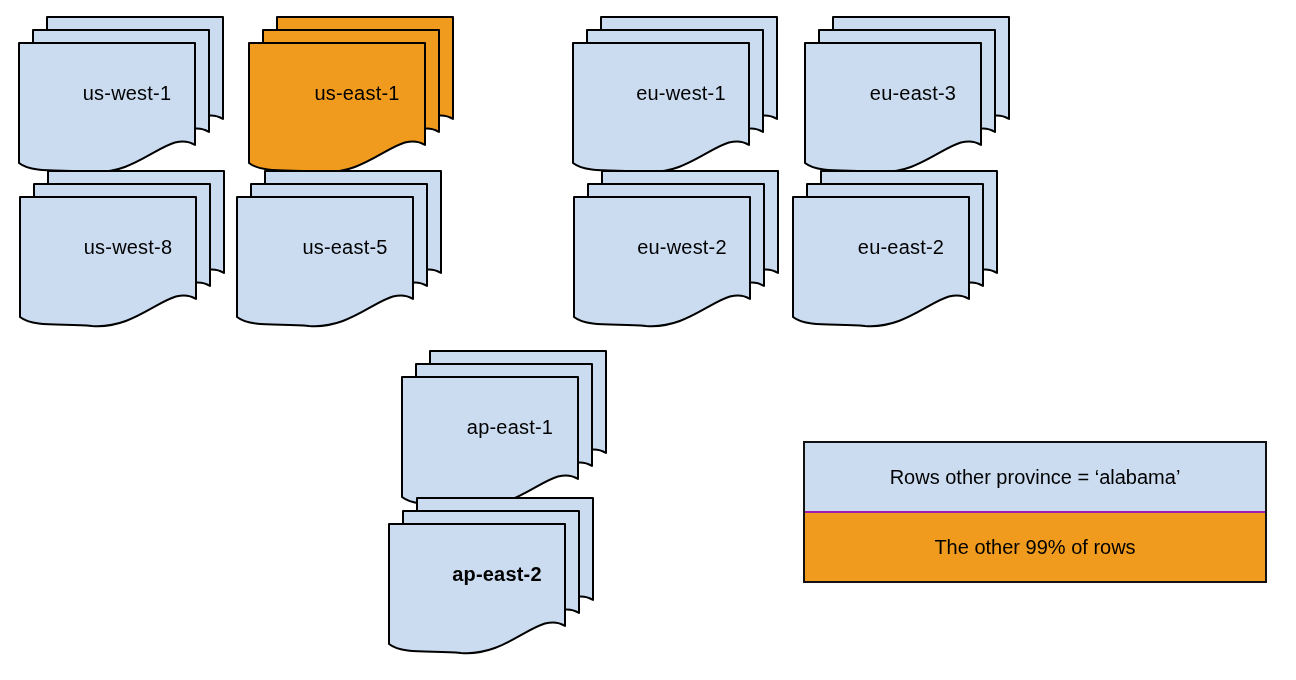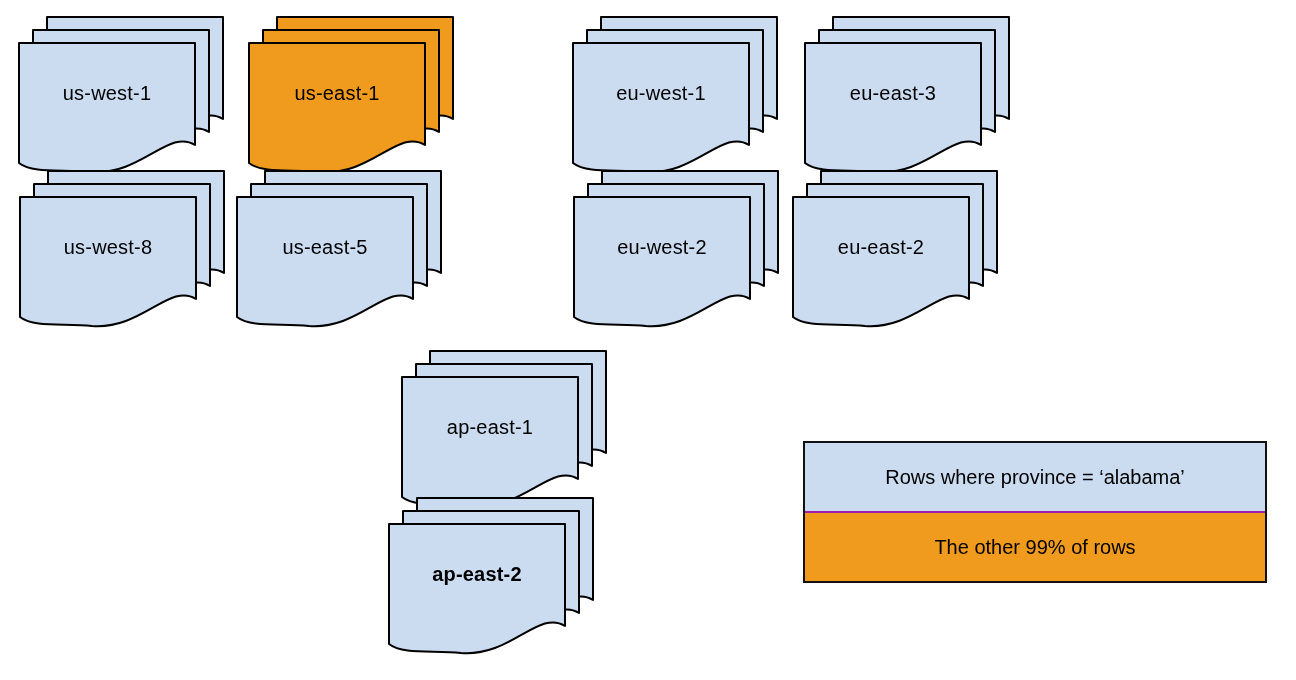--- a/index.html
+++ b/index.html
@@ -31,20 +31,21 @@
   .stack-label {
     position: absolute;
     left: 1px;
     top: 67px;
     width: 176px;
     text-align: center;
     font-size: 20px;
     color: #000000;
     letter-spacing: 0.2px;
     pointer-events: none;
+    padding-left: 20px;
   }
   .legend {
     position: absolute;
     left: 803px;
     top: 441px;
     width: 464px;
     height: 142px;
     border: 2px solid #111111;
     box-sizing: border-box;
     display: flex;
@@ -178,21 +179,21 @@
       <use href="#doc-shape" x="1" y="28" fill="#cbdcf1"></use>
     </svg>
     <span class="stack-label">ap-east-2</span>
   </div>
 
   <div class="legend">
     <div class="legend-row">
       <svg class="legend-bg" preserveAspectRatio="none">
         <rect width="100%" height="100%" fill="#cbdcf1"></rect>
       </svg>
-      <span class="legend-text">Rows where province = ‘alabama’</span>
+      <span class="legend-text">Rows other province = ‘alabama’</span>
     </div>
     <div class="legend-row">
       <svg class="legend-bg" preserveAspectRatio="none">
         <rect width="100%" height="100%" fill="#f09b1d"></rect>
       </svg>
       <span class="legend-text">The other 99% of rows</span>
     </div>
   </div>
 
 </div>

